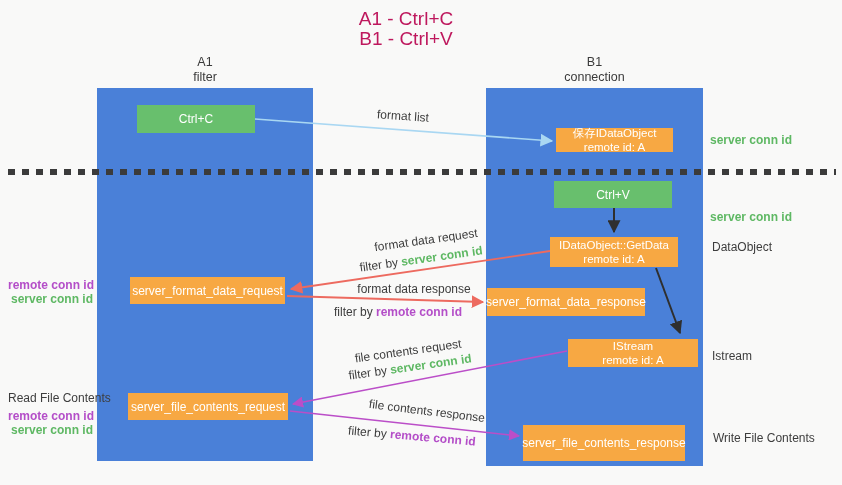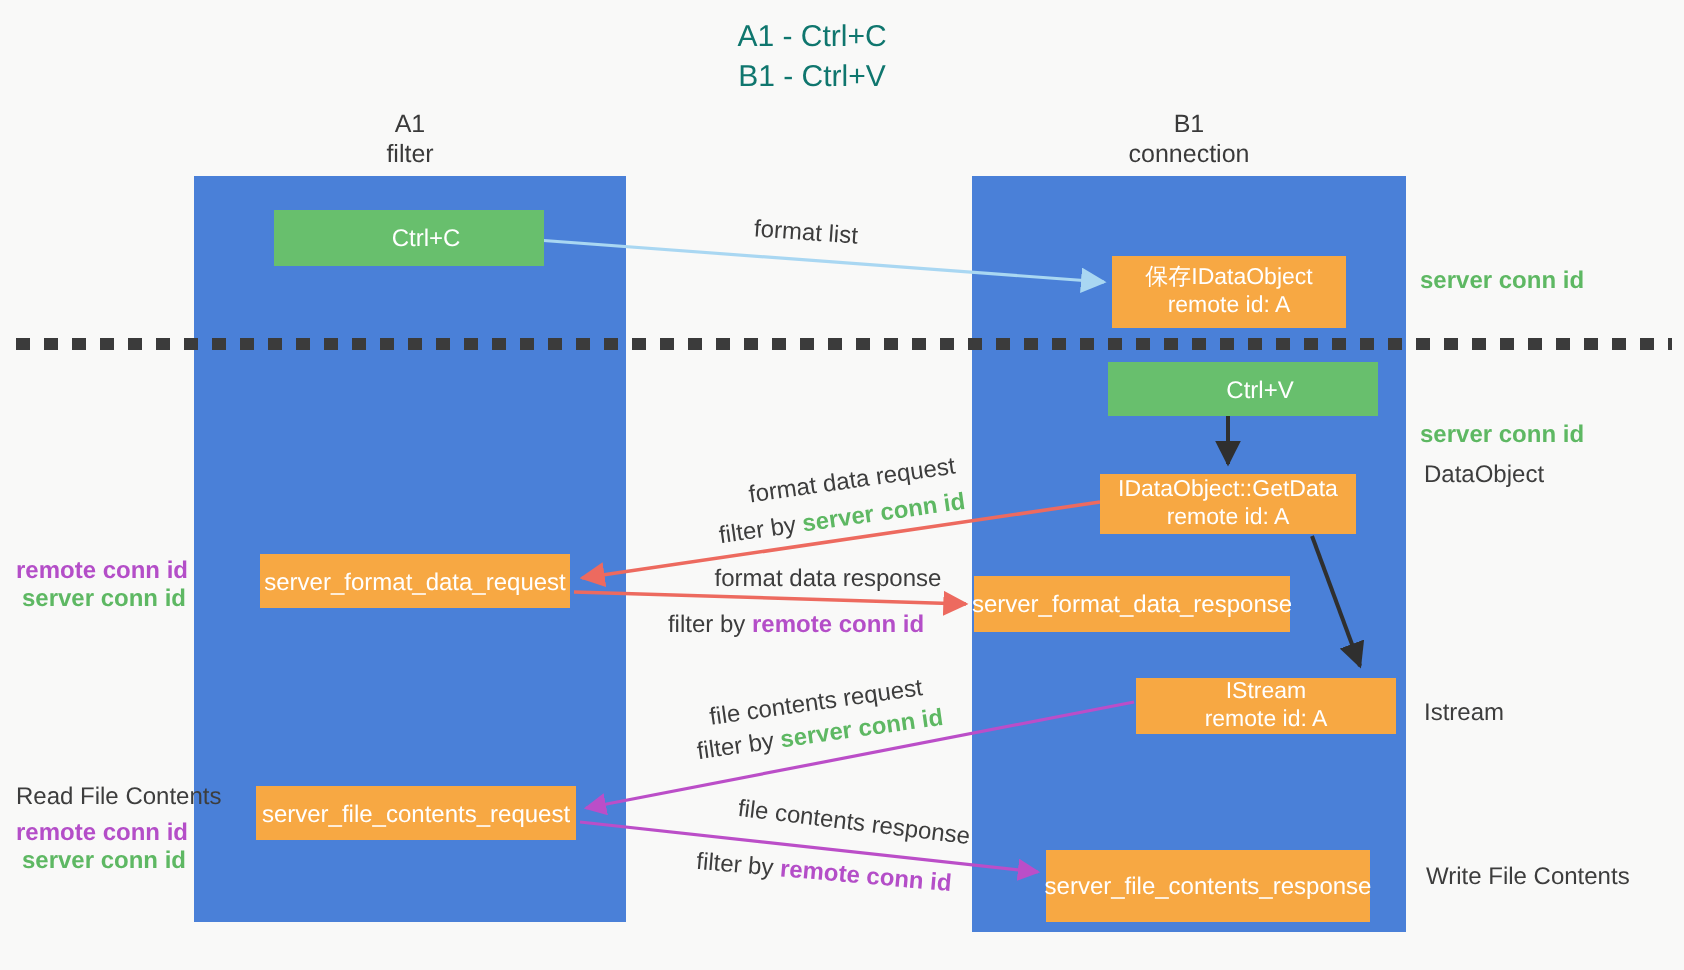--- a/index.html
+++ b/index.html
@@ -6,38 +6,38 @@
   body{
     font-family:"Liberation Sans","DejaVu Sans",sans-serif;
     background:#f2f2f2;
   }
   .canvas{
     position:relative;width:842px;height:485px;background:#f9f9f8;
     overflow:hidden;color:#3d3d3d;
   }
   .title{
     position:absolute;left:0;top:9px;width:812px;text-align:center;
-    font-size:15px;line-height:20px;color:#0f766e;
+    font-size:19px;line-height:20px;color:#be185d;
   }
   .col-header{
     position:absolute;top:55px;text-align:center;font-size:12.5px;line-height:15px;color:#3a3a3a;
   }
   .col-header.a{left:97px;width:216px;}
   .col-header.b{left:486px;width:217px;}
   .column{position:absolute;background:#4a80d8;}
   .column.a{left:97px;top:88px;width:216px;height:373px;}
   .column.b{left:486px;top:88px;width:217px;height:378px;}
   .box{
     position:absolute;display:flex;flex-direction:column;align-items:center;justify-content:center;
     color:#ffffff;font-size:12px;line-height:14px;text-align:center;white-space:nowrap;
   }
-  .box.green{background:#68bf6d;padding-left:17px;}
+  .box.green{background:#68bf6d;}
   .box.orange{background:#f7a843;}
   .b-ctrl-c{left:137px;top:105px;width:118px;height:28px;}
-  .b-save{left:556px;top:128px;width:117px;height:36px;font-size:11.5px;}
+  .b-save{left:556px;top:128px;width:117px;height:24px;font-size:11.5px;}
   .b-ctrl-v{left:554px;top:181px;width:118px;height:27px;}
   .b-getdata{left:550px;top:237px;width:128px;height:30px;font-size:11.5px;}
   .b-fmt-req{left:130px;top:277px;width:155px;height:27px;}
   .b-fmt-resp{left:487px;top:288px;width:158px;height:28px;}
   .b-istream{left:568px;top:339px;width:130px;height:28px;font-size:11.5px;}
   .b-file-req{left:128px;top:393px;width:160px;height:27px;}
   .b-file-resp{left:523px;top:425px;width:162px;height:36px;}
   .dotted-line{
     position:absolute;left:8px;top:169px;width:828px;height:6px;
     background:repeating-linear-gradient(90deg,#3b3b3b 0 7px,transparent 7px 14px);
@@ -166,21 +166,21 @@
   </div>
 
   <div class="edge-label rot-pos" style="left:427px;top:411px;">file contents response</div>
   <div class="edge-label rot-pos-sm" style="left:412px;top:436px;">
     <span>filter by</span>
     <span class="purple-text">remote conn id</span>
   </div>
 
   <div class="annotation bold-green" style="left:710px;top:133px;">server conn id</div>
   <div class="annotation bold-green" style="left:710px;top:210px;">server conn id</div>
-  <div class="annotation" style="left:712px;top:230px;text-align:right;">DataObject</div>
+  <div class="annotation" style="left:712px;top:240px;text-align:right;">DataObject</div>
   <div class="annotation" style="left:712px;top:349px;">Istream</div>
   <div class="annotation" style="left:713px;top:431px;">Write File Contents</div>
 
   <div class="annotation bold-purple left-note" style="top:278px;">remote conn id</div>
   <div class="annotation bold-green left-note" style="top:292px;">server conn id</div>
   <div class="annotation left-note" style="top:391px;">Read File Contents</div>
   <div class="annotation bold-purple left-note" style="top:409px;">remote conn id</div>
   <div class="annotation bold-green left-note" style="top:423px;">server conn id</div>
 
 </div>

